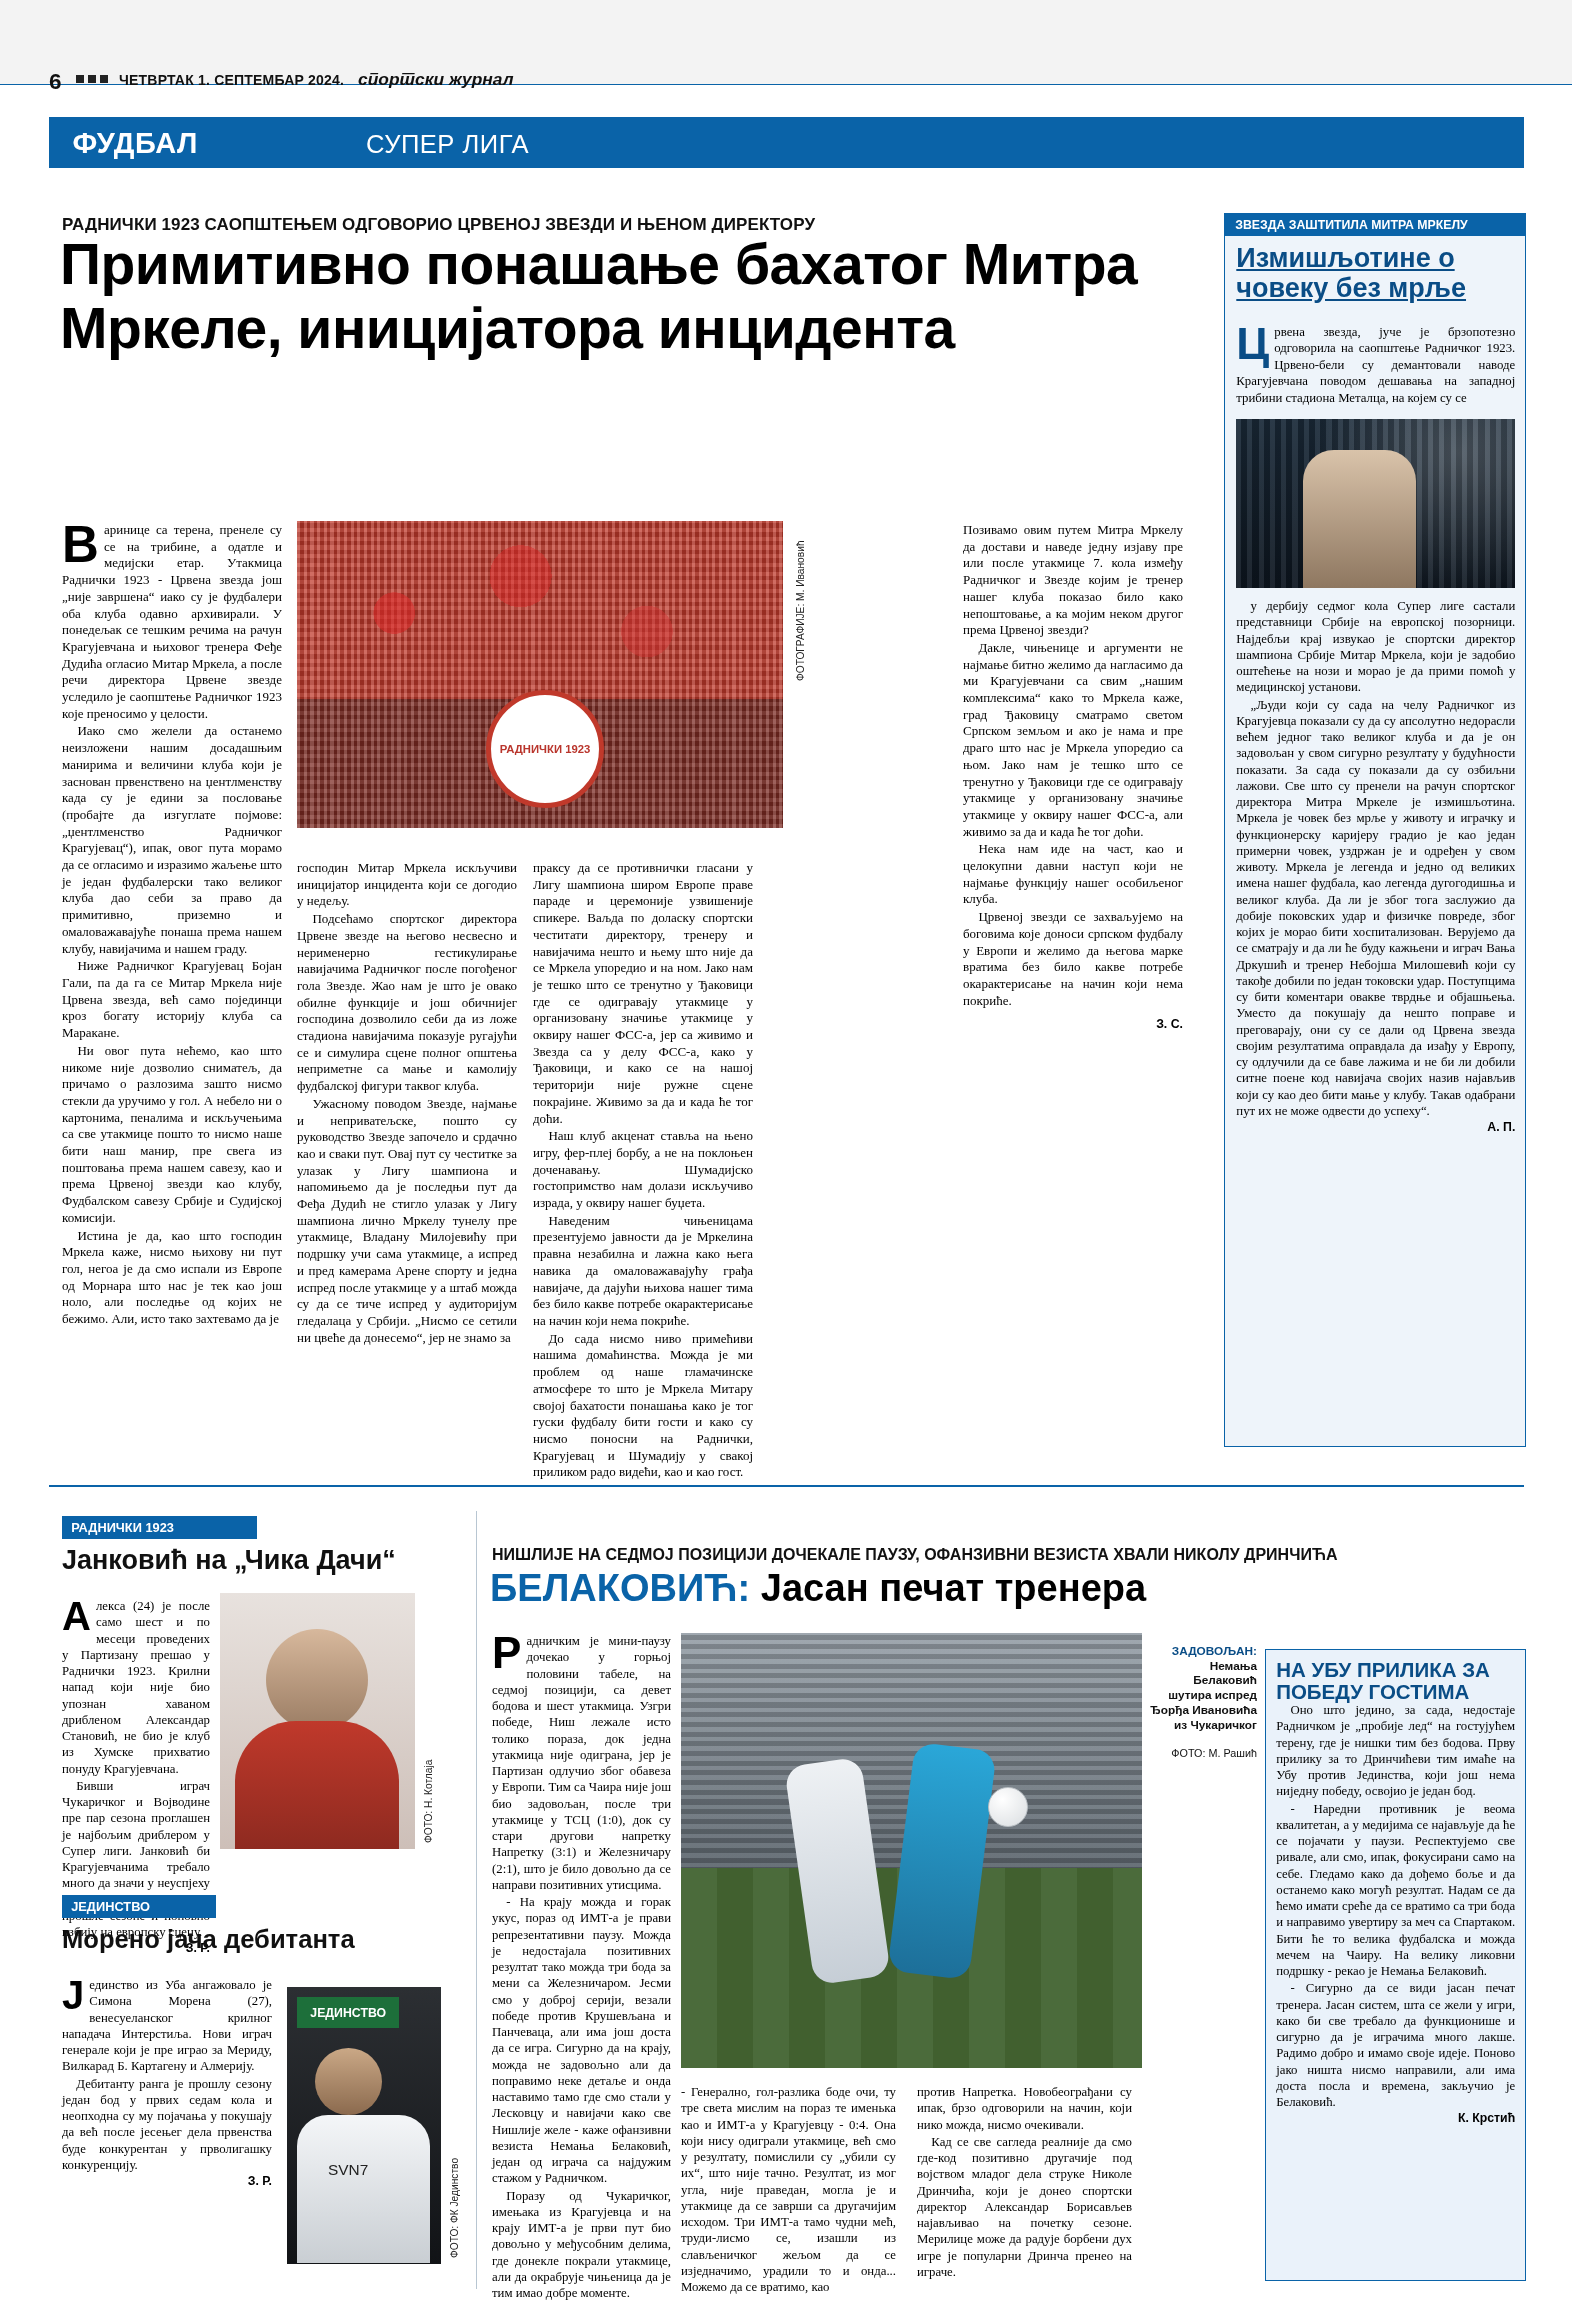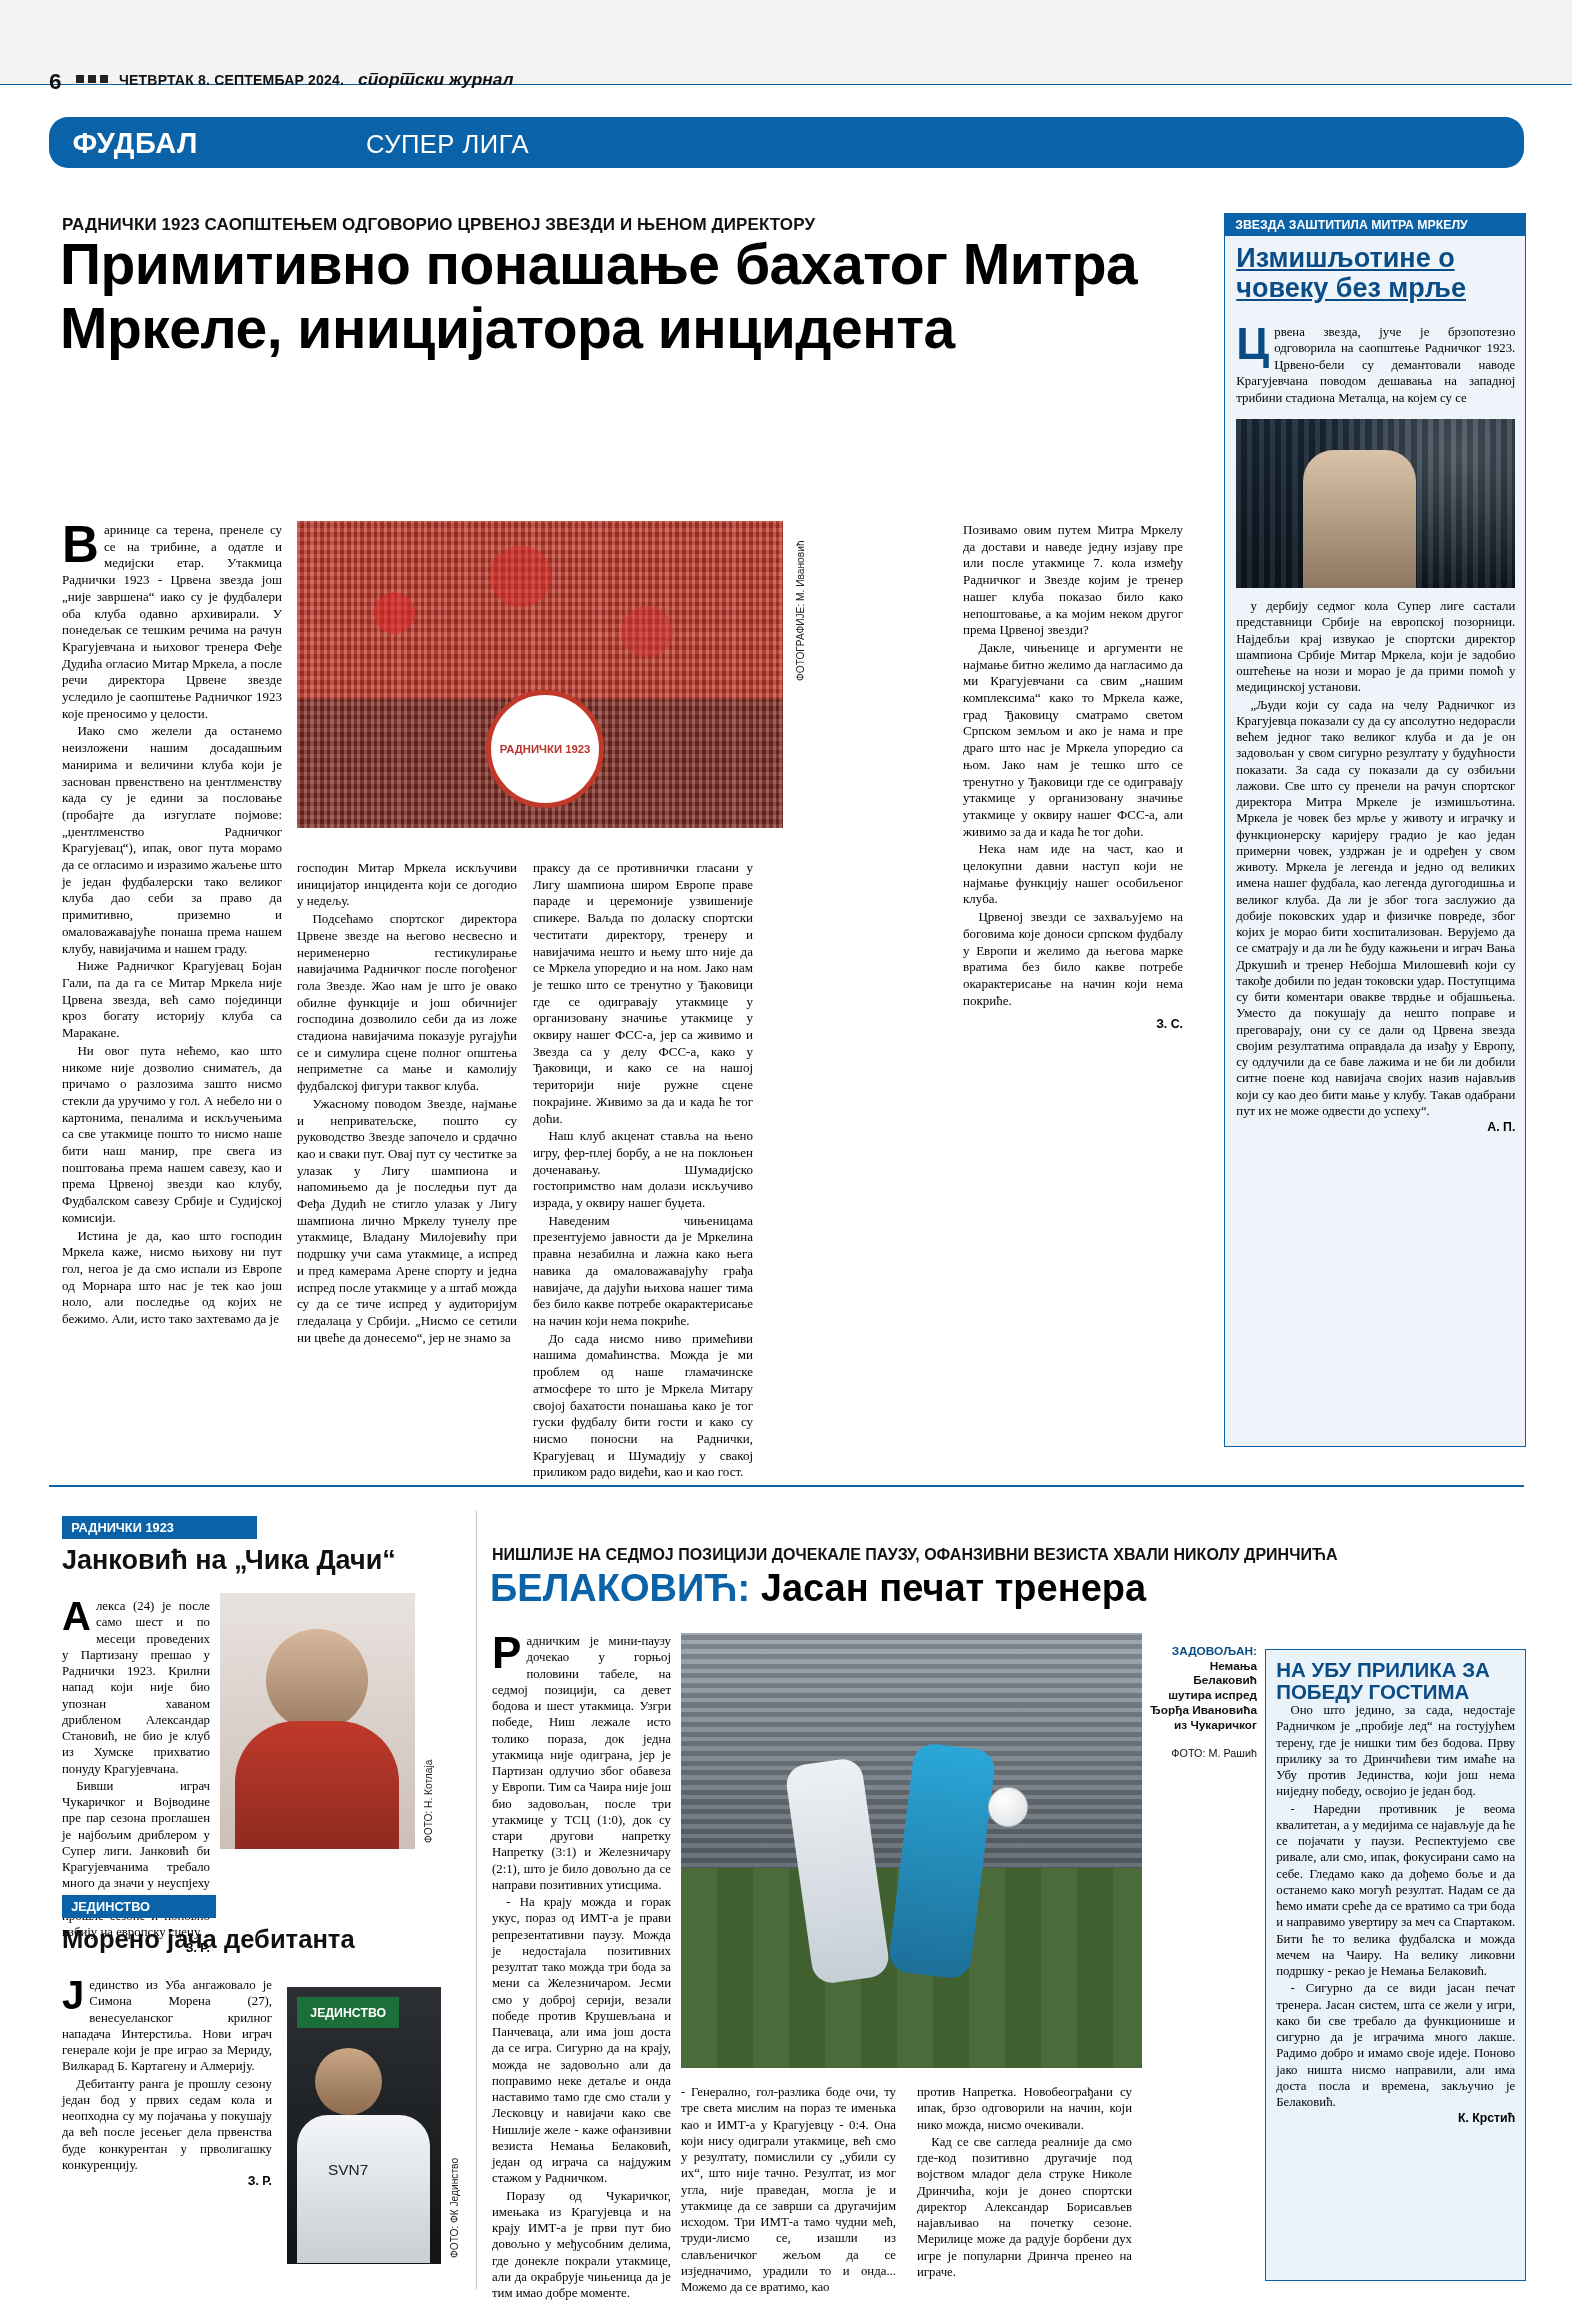--- a/index.html
+++ b/index.html
@@ -36,21 +36,20 @@
   }
   .paper{
     position:absolute;left:358px;top:69px;
     font-family:"Liberation Sans", sans-serif;
     font-weight:bold;font-style:italic;font-size:17.4px;color:#111;
   }
   
   .secbar{
     position:absolute;left:49px;top:117px;width:1475px;height:51px;
     background:#0a63a8;
-    border-radius:19px;
   }
   .secbar .sec{
     position:absolute;left:23.6px;top:9.7px;
     font-family:"Liberation Sans", sans-serif;
     font-weight:bold;font-size:29px;color:#fff;letter-spacing:0.5px;
   }
   .secbar .sub{
     position:absolute;left:317px;top:13.3px;
     font-family:"Liberation Sans", sans-serif;
     font-size:25.6px;color:#fff;letter-spacing:0.5px;
@@ -237,21 +236,21 @@
 
 <div class="page">
 
   <div class="masthead"></div>
   <div class="folio">6</div>
   <div class="sqs">
       <i></i>
       <i></i>
       <i></i>
     </div>
-  <div class="date">ЧЕТВРТАК 8. СЕПТЕМБАР 2024.</div>
+  <div class="date">ЧЕТВРТАК 1. СЕПТЕМБАР 2024.</div>
   <div class="paper">спортски журнал</div>
 
   <div class="secbar">
     <div class="sec">ФУДБАЛ</div>
     <div class="sub">СУПЕР ЛИГА</div>
   </div>
 
   <div class="kicker">РАДНИЧКИ 1923 САОПШТЕЊЕМ ОДГОВОРИО ЦРВЕНОЈ ЗВЕЗДИ И ЊЕНОМ ДИРЕКТОРУ</div>
   <div class="headline">Примитивно понашање бахатог Митра Мркеле, иницијатора инцидента</div>
 

